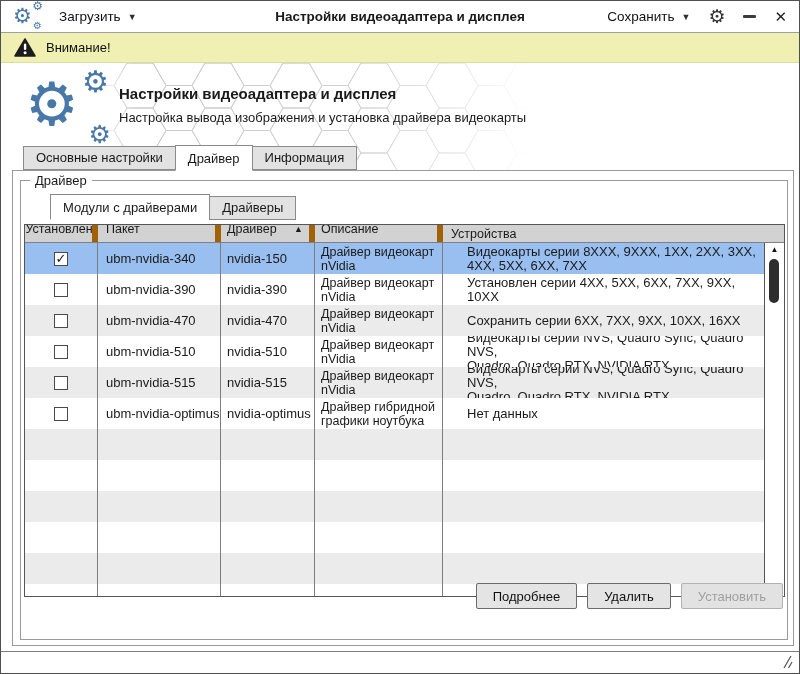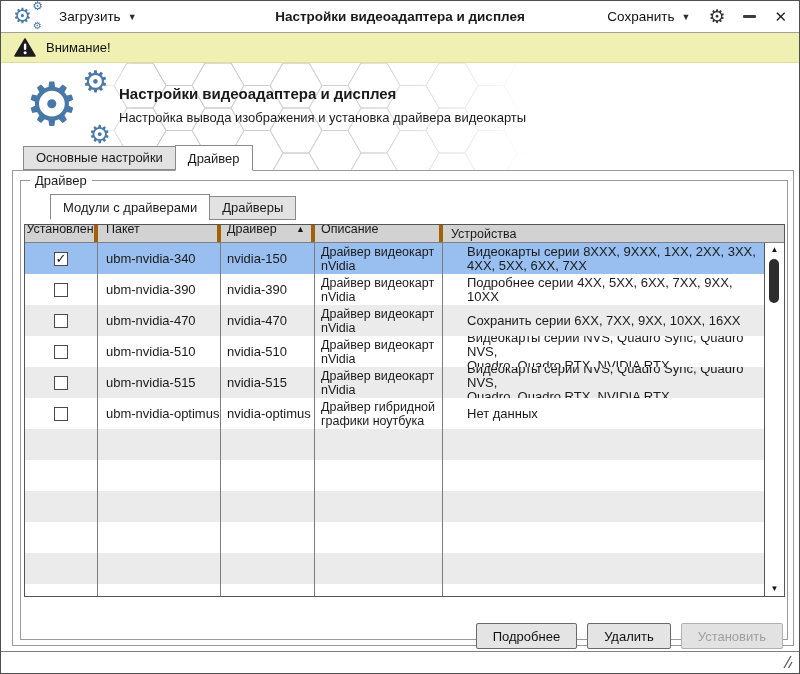--- a/index.html
+++ b/index.html
@@ -51,21 +51,21 @@
 
   
   .groupbox { position: absolute; left: 7px; top: 9px; width: 768px; height: 460px; border: 1px solid #9a9a9a; }
   .legend { position: absolute; top: -8px; left: 9px; background: #fff; padding: 0 5px; font-size: 13px; }
 
   .innertabs { position: absolute; left: 17px; top: 13px; height: 26px; display: flex; align-items: flex-end; z-index: 2; padding-left: 12px; }
 
   
   .table { position: absolute; left: 3px; top: 43px; width: 761px; height: 373px; border: 1px solid #555; background: #fff; display: flex; flex-direction: column; }
   .thead { height: 18px; display: flex; background: #d2d2d2; border-bottom: 1px solid #808080; flex: none; }
-  .th { font-size: 12.5px; padding: 1px 4px 11px 5px; border-right: 4px solid #a16207; white-space: nowrap; overflow: hidden; display: flex; align-items: center; }
+  .th { font-size: 12.5px; padding: 1px 4px 11px 5px; border-right: 6px solid #a16207; white-space: nowrap; overflow: hidden; display: flex; align-items: center; }
   .th:last-child { border-right: none; }
   .sort-arrow { margin-left: auto; font-size: 9px; padding-right: 2px; }
   .tbl-body { flex: 1; display: flex; overflow: hidden; }
   .rows-col { flex: 1; overflow: hidden; }
 
   .trow { display: flex; height: 31px; background: #fff; }
   .trow.alt { background: #ebebeb; }
   .trow.selected { background: #99BEF0; }
   .td { border-right: 1px solid #7d7d7d; overflow: hidden; display: flex; align-items: center; font-size: 13px; line-height: 14px; }
   .td:last-child { border-right: none; margin-left: 16px; }
@@ -78,21 +78,21 @@
   .cb { width: 14px; height: 14px; border: 1px solid #4a4a4a; background: #fff; display: flex; align-items: center; justify-content: center; font-size: 13px; font-weight: bold; color: #1a1a1a; line-height: 12px; }
 
   
   .vscroll { width: 20px; border-left: 1px solid #555; position: relative; background: #fff; flex: none; }
   .scr-up, .scr-down { position: absolute; left: 0; right: 0; height: 14px; text-align: center; font-size: 8px; line-height: 14px; color: #111; }
   .scr-up { top: 0; }
   .scr-down { bottom: 0; }
   .scr-thumb { position: absolute; left: 4px; top: 16px; width: 10px; height: 44px; background: #2d2d2d; border-radius: 5px; }
 
   
-  .btnrow { position: absolute; right: 4px; top: 442px; display: flex; gap: 10px; justify-content: space-between; }
+  .btnrow { position: absolute; right: 4px; top: 402px; display: flex; gap: 10px; justify-content: space-between; }
   .pushbtn { height: 26px; padding: 0 16px; font-size: 13px; font-family: inherit; background: #e4e4e4; border: 1px solid #6b6b6b; color: #111; border-radius: 2px; }
   .pushbtn.disabled { color: #9f9f9f; border-color: #b2b2b2; background: #e2e2e2; }
 
   
   .statusbar { position: absolute; left: 0; right: 0; bottom: 0; height: 22px; border-top: 1px solid #7f7f7f; background: #fff; }
   .grip { position: absolute; right: 6px; bottom: 4px; }
 </style>
 </head>
 <body>
 
@@ -170,20 +170,21 @@
         <span class="g2">⚙</span>
         <span class="g3">⚙</span>
       </span>
       <div class="hdr-title">Настройки видеоадаптера и дисплея</div>
       <div class="hdr-sub">Настройка вывода изображения и установка драйвера видеокарты</div>
     </div>
 
     <div class="tabs">
       <div class="tab">Основные настройки</div>
       <div class="tab active">Драйвер</div>
+      <div class="tab">Информация</div>
     </div>
 
     <div class="tabpanel">
       <div class="groupbox">
         <span class="legend">Драйвер</span>
 
         <div class="innertabs">
           <div class="tab active">Модули с драйверами</div>
           <div class="tab">Драйверы</div>
         </div>
@@ -211,21 +212,21 @@
     <div class="td c-devices">Видеокарты серии 8XXX, 9XXX, 1XX, 2XX, 3XX,
 4XX, 5XX, 6XX, 7XX</div>
   </div>
                 <div class="trow plain">
     <div class="td c-installed">
       <span class="cb"></span>
     </div>
     <div class="td c-package">ubm-nvidia-390</div>
     <div class="td c-driver">nvidia-390</div>
     <div class="td c-desc">Драйвер видеокарт nVidia</div>
-    <div class="td c-devices">Подробнее серии 4XX, 5XX, 6XX, 7XX, 9XX, 10XX</div>
+    <div class="td c-devices">Установлен серии 4XX, 5XX, 6XX, 7XX, 9XX, 10XX</div>
   </div>
                 <div class="trow alt">
     <div class="td c-installed">
       <span class="cb"></span>
     </div>
     <div class="td c-package">ubm-nvidia-470</div>
     <div class="td c-driver">nvidia-470</div>
     <div class="td c-desc">Драйвер видеокарт nVidia</div>
     <div class="td c-devices">Сохранить серии 6XX, 7XX, 9XX, 10XX, 16XX</div>
   </div>

